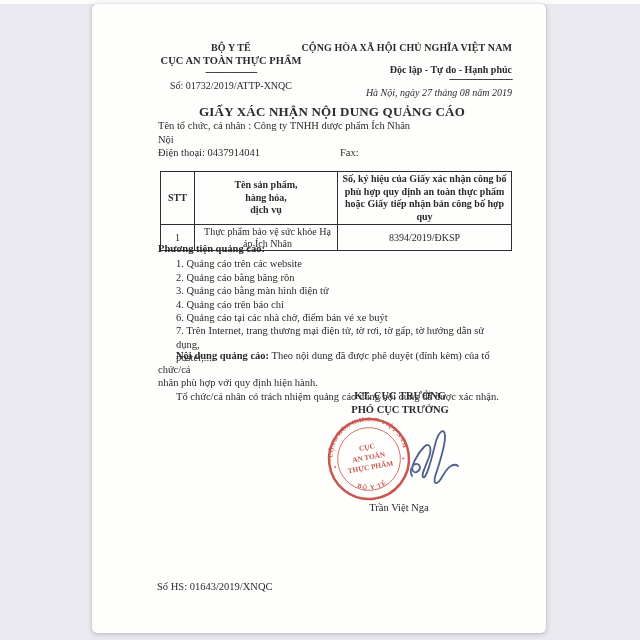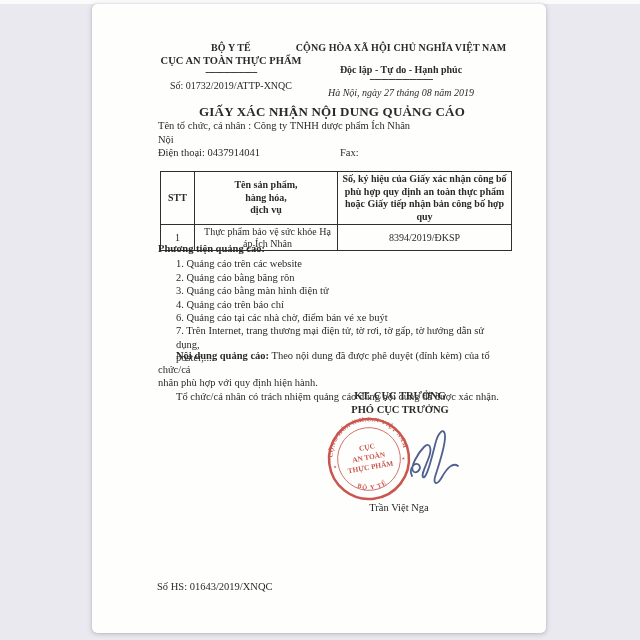--- a/index.html
+++ b/index.html
@@ -13,21 +13,21 @@
   }
   .top-strip { position:absolute; top:0; left:0; width:640px; height:4px; background:#fbfbfc; }
   .page {
     position:absolute; left:92px; top:4px; width:454px; height:629px;
     background:#fefefd;
     border-radius:5px;
     box-shadow:0 1px 5px rgba(70,70,95,.28), 0 0 1px rgba(70,70,95,.35);
   }
   
   .hdr-left  { position:absolute; top:37px; left:59px;  width:160px; text-align:center; }
-  .hdr-right { position:absolute; top:37px; left:198px; width:222px; text-align:center; }
+  .hdr-right { position:absolute; top:37px; left:198px; width:222px; text-align:right; }
   .hdr-bold  { font-weight:bold; font-size:10px; line-height:13px; letter-spacing:.1px; }
   .hdr-bold2 { font-weight:bold; font-size:10.5px; line-height:14px; }
   .hdr-sep   { font-weight:bold; font-size:10px; line-height:7px; letter-spacing:-1px; }
   .hdr-num   { font-size:10px; margin-top:5px; }
   .hdr-date  { font-style:italic; font-size:10px; margin-top:5px; }
   .motto     { font-weight:bold; font-size:10px; margin-top:10px; }
   
   .title {
     position:absolute; top:100px; left:66px; width:348px;
     text-align:center; font-weight:bold; font-size:13px; letter-spacing:.2px;

